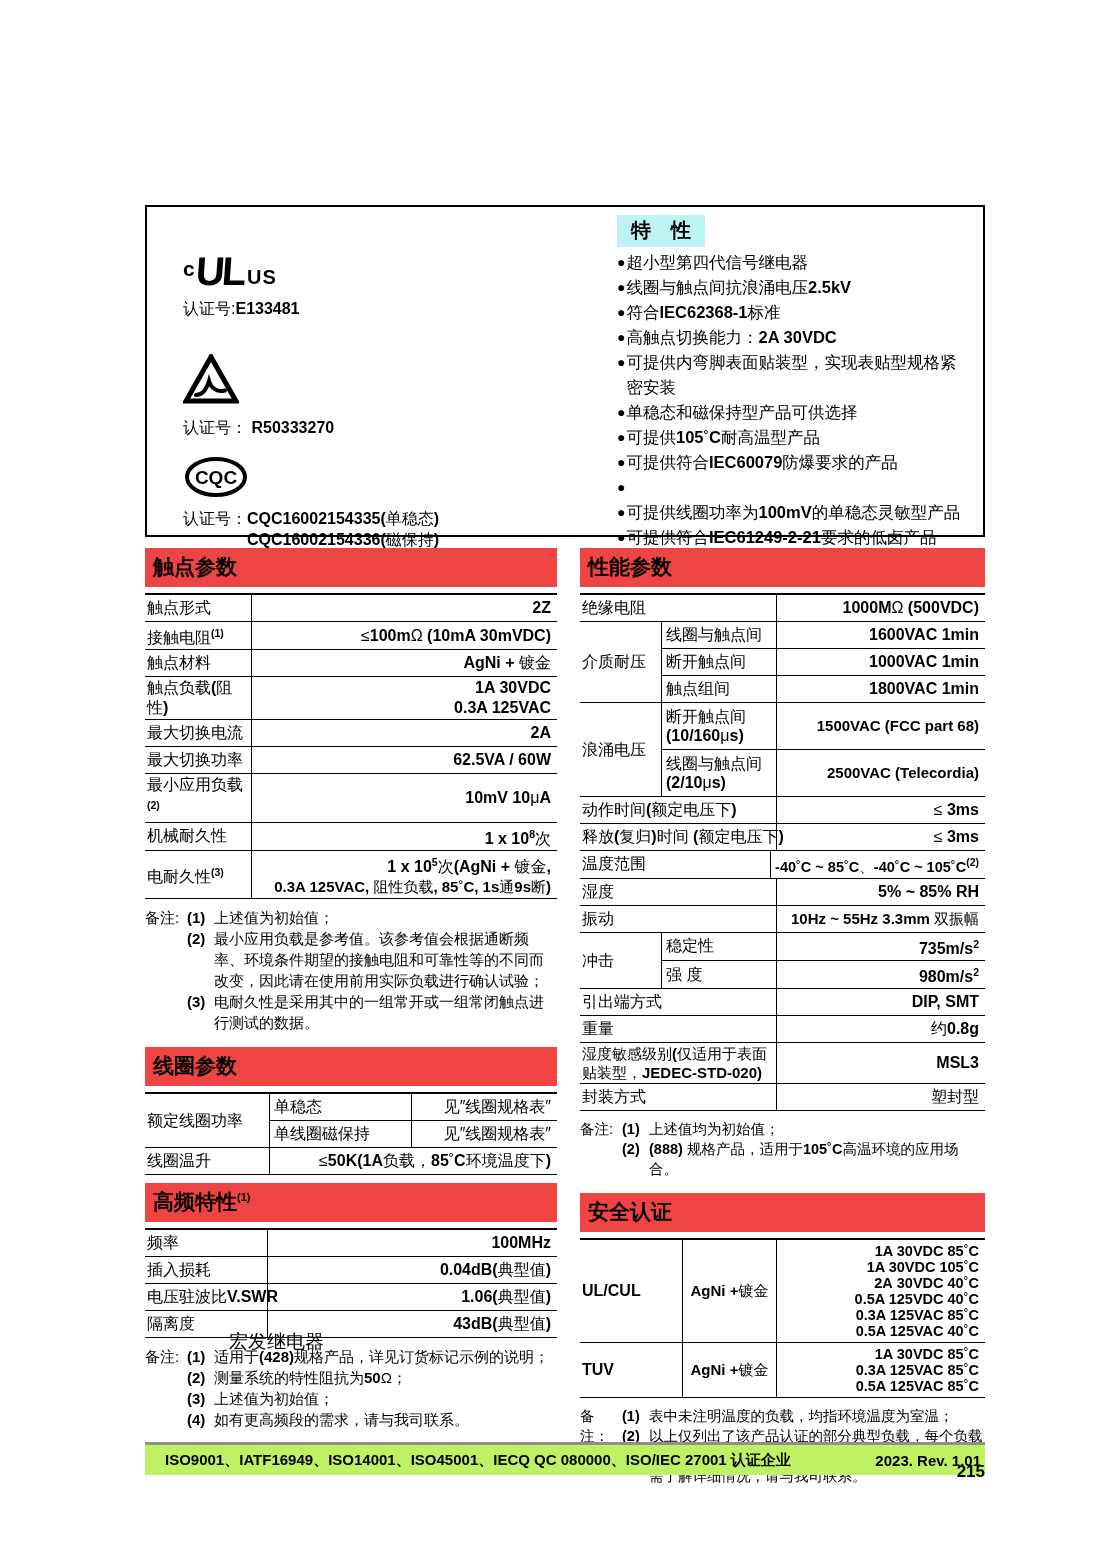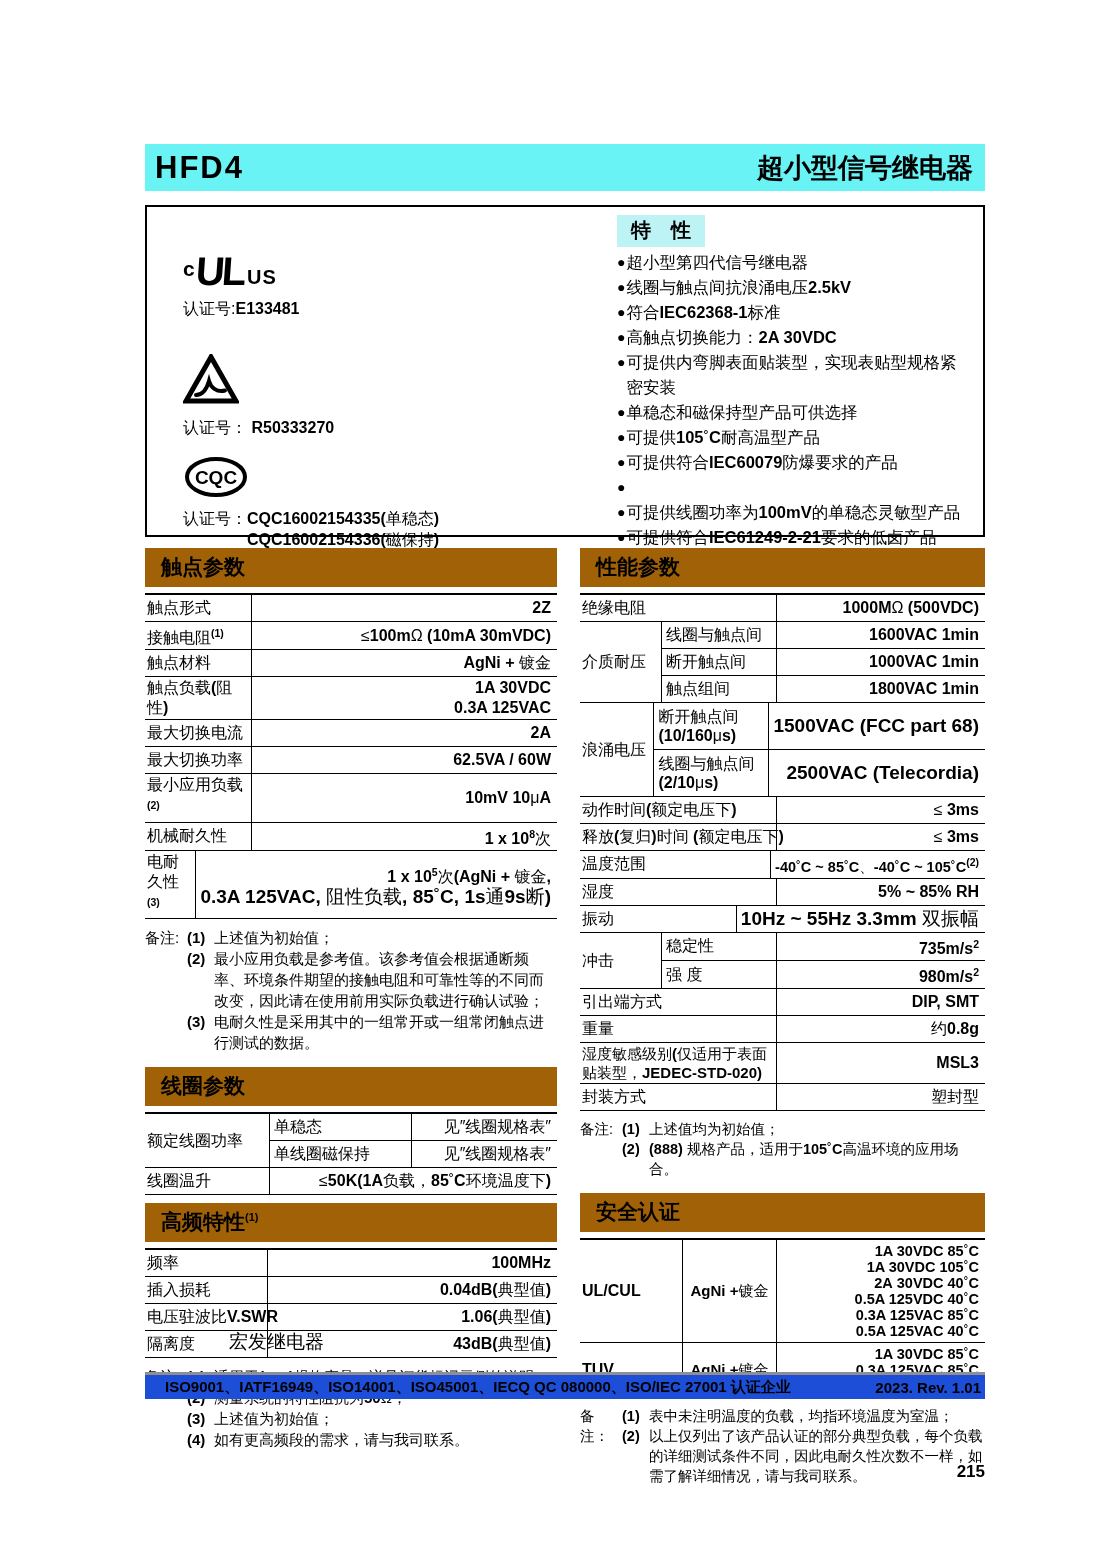--- a/index.html
+++ b/index.html
@@ -29,21 +29,21 @@
   .feat-title{display:inline-block;background:#bef3f5;font-size:20px;font-weight:bold;
               padding:2px 14px 3px;margin:0 0 3px 0;}
   .fitem{display:flex;font-size:16.5px;line-height:25px;}
   .fbullet{flex-shrink:0;font-size:14px;margin-right:1px;line-height:25px;}
   .rohs{text-align:right;font-weight:bold;font-size:17px;margin-top:3px;}
 
   
   .cols{position:absolute;left:145px;top:548px;width:840px;display:flex;gap:23px;align-items:flex-start;}
   .colL{width:412px;}
   .colR{width:405px;}
-  .secbar{background:#a16207;font-size:21px;font-weight:bold;padding:5px 16px 6px;margin-bottom:6px;}
+  .secbar{background:#ef4444;font-size:21px;font-weight:bold;padding:5px 8px 6px;margin-bottom:6px;}
   .barsup{font-size:11px;font-weight:bold;vertical-align:super;}
 
   
   .t{border-top:2px solid #000;margin-bottom:8px;}
   .tr{display:flex;align-items:stretch;border-bottom:1px solid #000;}
   .c{display:flex;align-items:center;box-sizing:border-box;min-height:26px;padding:1px 4px;font-size:16px;line-height:20px;}
   .lc{padding-left:2px;}
   .vc{flex:1;border-left:1px solid #000;justify-content:flex-end;text-align:right;padding-right:6px;}
   .col2{flex-direction:column;align-items:flex-end;justify-content:center;}
   .ib{display:inline-block;}
@@ -61,55 +61,51 @@
   
   .p1{width:81px;padding-left:2px;}
   .p2{width:115px;border-left:1px solid #000;}
   .pfull{width:196px;white-space:nowrap;padding-left:2px;}
   .pfull.wraps{white-space:normal;font-size:15px;line-height:19px;}
   .gsubs{flex:1;display:flex;flex-direction:column;}
   .gsub{display:flex;flex:1;border-bottom:1px solid #000;align-items:stretch;}
   .gsub:last-child{border-bottom:none;}
   .k2{flex-direction:column;align-items:flex-start;justify-content:center;line-height:19px;min-height:46px;}
   .fs14{font-size:14.5px;white-space:nowrap;}
-  .fs15{font-size:19px;white-space:nowrap;}
+  .fs15{font-size:15px;white-space:nowrap;}
 
   
   .sf .so{width:102px;font-weight:bold;padding-left:2px;}
   .sf .sm{width:94px;border-left:1px solid #000;justify-content:center;font-size:15px;text-align:center;}
   .sf .svv{flex:1;border-left:1px solid #000;flex-direction:column;align-items:flex-end;justify-content:center;
            font-size:14.5px;line-height:16px;padding:3px 6px;}
 
   
   .notes{display:flex;font-size:15px;line-height:21px;margin:2px 0 14px 0;}
   .nlabel{flex-shrink:0;width:42px;}
   .nitems{flex:1;}
   .ni{display:flex;}
   .nn{flex-shrink:0;width:27px;}
   .nt{flex:1;}
   .colR .notes{font-size:14.5px;line-height:20px;}
 
   
   .brand{position:absolute;left:229px;top:1329px;font-size:19px;}
-  .fbar{position:absolute;left:145px;top:1372px;width:840px;height:27px;background:#1d4ed8;
+  .fbar{position:absolute;left:145px;top:1442px;width:840px;height:33px;background:#bef264;
         border-top:3px solid #8f8f8f;box-sizing:border-box;display:flex;justify-content:space-between;
         align-items:center;padding:0 4px 0 20px;font-size:15px;font-weight:bold;}
   .pagenum{position:absolute;left:145px;top:1462px;width:840px;text-align:right;font-size:17px;font-weight:bold;}
 
   svg text{font-family:"Liberation Sans","DejaVu Sans",sans-serif;}
 </style>
 </head>
 <body>
 
 <div class="page">
 
-  <div class="hbar">
-    <span class="hmodel">HFD4</span>
-    <span class="htitle">超小型信号继电器</span>
-  </div>
 
   <div class="infobox">
     <div class="certcol">
       <div class="culrow">
         <span class="cul-c">c</span>
         <span class="cul-ul">UL</span>
         <span class="cul-us">US</span>
       </div>
       <div class="certnum"><span>认证号:</span><span><b>E133481</b></span></div>
 

